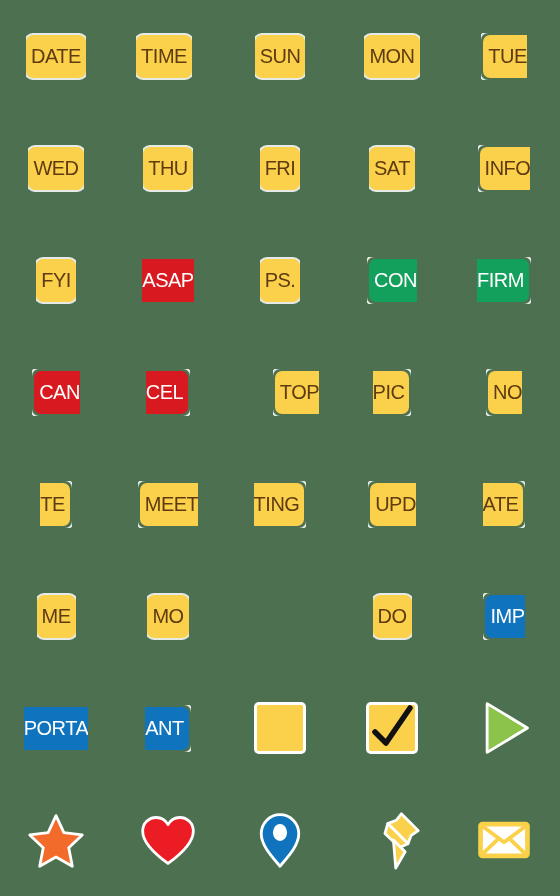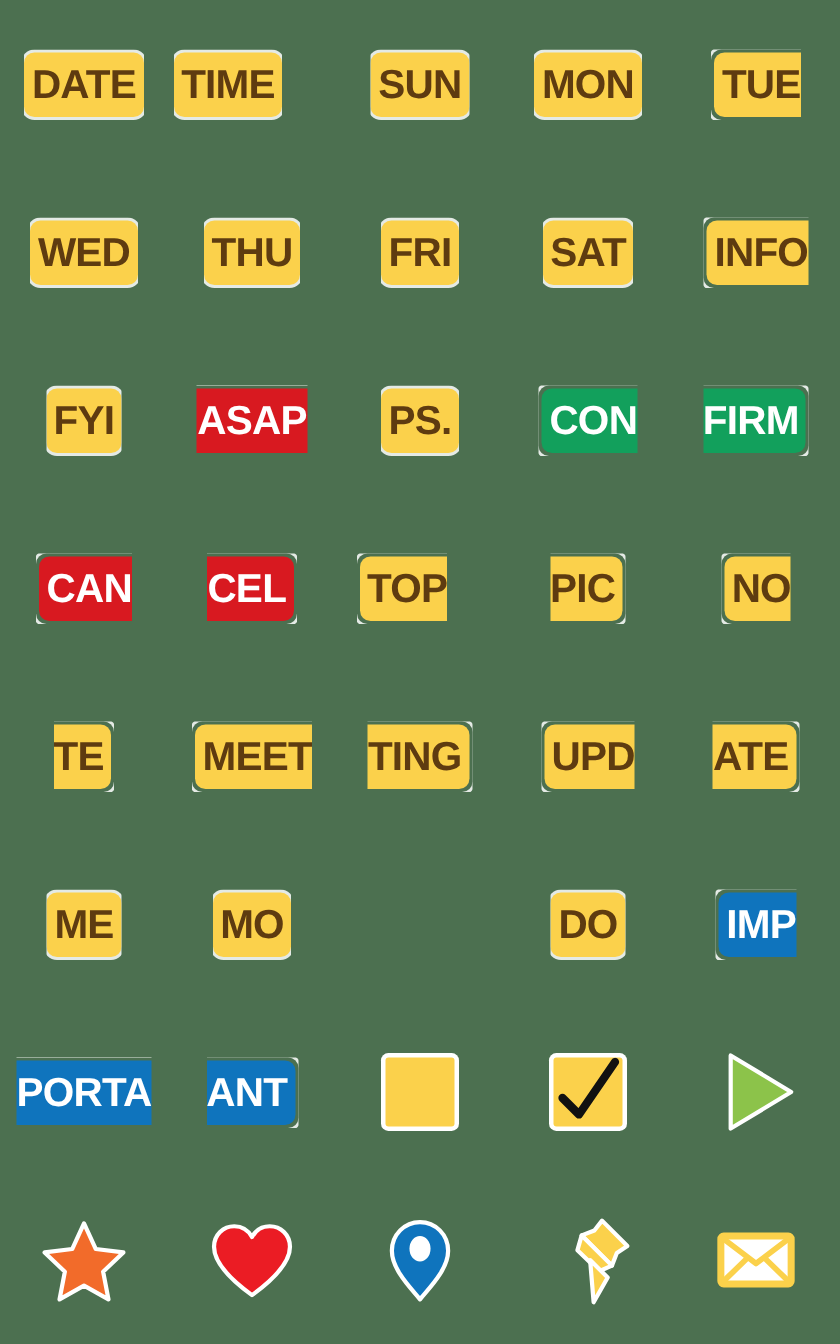--- a/index.html
+++ b/index.html
@@ -29,22 +29,22 @@
   }
   
   .tile {
     position: relative;
     box-sizing: border-box;
     height: 43px;
     border-radius: 7px;
     display: flex;
     align-items: center;
     justify-content: center;
-    font-weight: bold;
-    font-size: 27px;
+    font-weight: normal;
+    font-size: 20px;
     letter-spacing: -0.5px;
     line-height: 1;
     white-space: nowrap;
     padding: 0 5px;
     box-shadow: 0 0 0 2px rgba(255,255,255,0.85);
   }
   .tile.yellow { background: #fbd14b; color: #5e3b10; }
   .tile.red    { background: #d81920; color: #ffffff; }
   .tile.green  { background: #12a05c; color: #ffffff; }
   .tile.blue   { background: #0f74bd; color: #ffffff; }
@@ -90,21 +90,21 @@
 </style>
 </head>
 <body>
 
 <div id="sheet">
     <div class="cell" style="left: 0px; top: 0px;">
       <div class="clipwrap">
         <div class="tile yellow">DATE</div>
       </div>
     </div>
-    <div class="cell" style="left: 96px; top: 0px;">
+    <div class="cell" style="left: 108px; top: 0px;">
       <div class="clipwrap">
         <div class="tile yellow">TIME</div>
       </div>
     </div>
     <div class="cell" style="left: 224px; top: 0px;">
       <div class="clipwrap">
         <div class="tile yellow">SUN</div>
       </div>
     </div>
     <div class="cell" style="left: 336px; top: 0px;">
@@ -170,21 +170,21 @@
     <div class="cell" style="left: 0px; top: 336px;">
       <div class="clipwrap r">
         <div class="tile red clip-r" style="margin-right: -10px; padding-right: 10px; box-shadow: none;">CAN<div style="position: absolute; inset: -2px; border-radius: inherit; box-shadow: rgba(255, 255, 255, 0.85) 0px 0px 0px 2px; pointer-events: none;"></div></div>
       </div>
     </div>
     <div class="cell" style="left: 112px; top: 336px;">
       <div class="clipwrap l">
         <div class="tile red clip-l" style="margin-left: -10px; padding-left: 10px; box-shadow: none;">CEL<div style="position: absolute; inset: -2px; border-radius: inherit; box-shadow: rgba(255, 255, 255, 0.85) 0px 0px 0px 2px; pointer-events: none;"></div></div>
       </div>
     </div>
-    <div class="cell" style="left: 212px; top: 336px;">
+    <div class="cell" style="left: 240px; top: 336px;">
       <div class="clipwrap r">
         <div class="tile yellow clip-r" style="margin-right: -10px; padding-right: 10px; box-shadow: none;">TOP<div style="position: absolute; inset: -2px; border-radius: inherit; box-shadow: rgba(255, 255, 255, 0.85) 0px 0px 0px 2px; pointer-events: none;"></div></div>
       </div>
     </div>
     <div class="cell" style="left: 336px; top: 336px;">
       <div class="clipwrap l">
         <div class="tile yellow clip-l" style="margin-left: -10px; padding-left: 10px; box-shadow: none;">PIC<div style="position: absolute; inset: -2px; border-radius: inherit; box-shadow: rgba(255, 255, 255, 0.85) 0px 0px 0px 2px; pointer-events: none;"></div></div>
       </div>
     </div>
     <div class="cell" style="left: 448px; top: 336px;">

